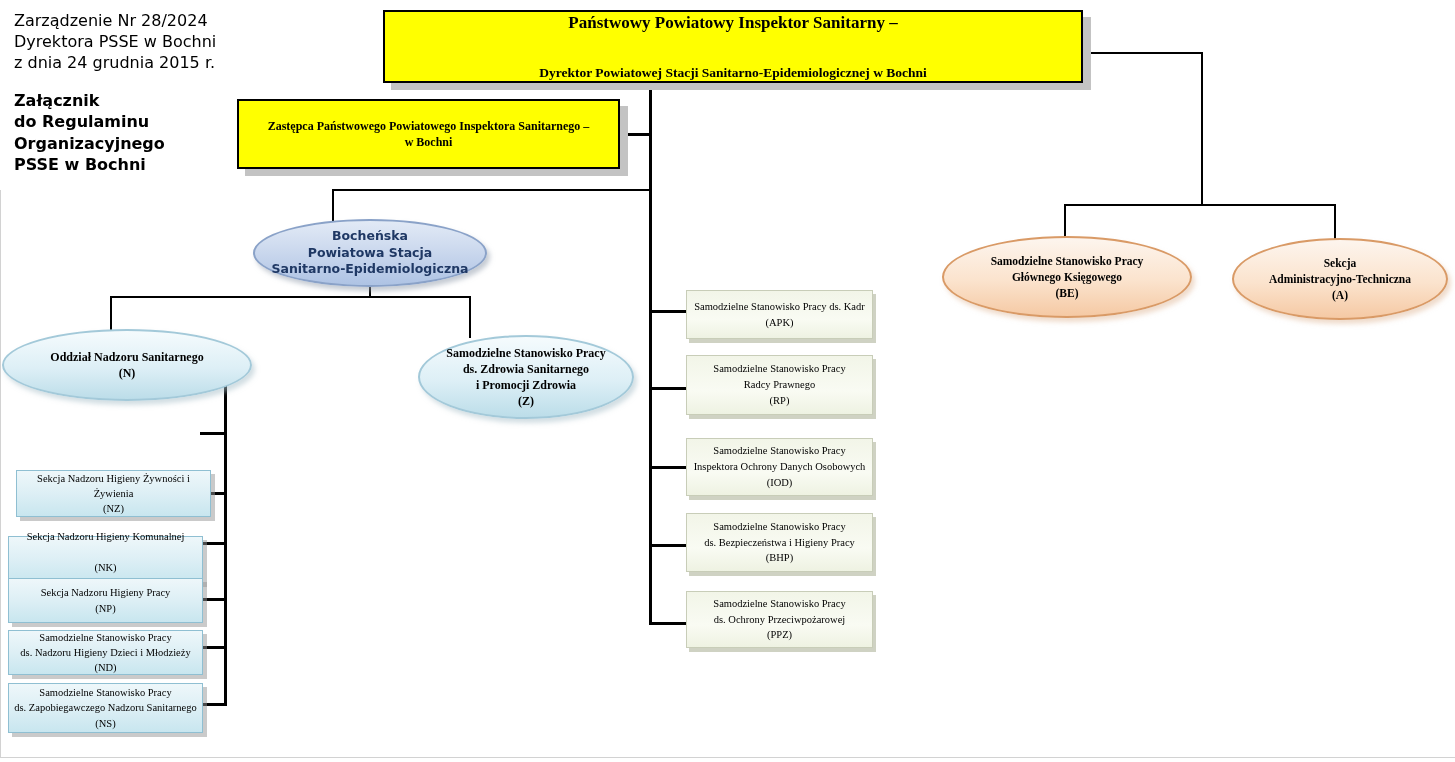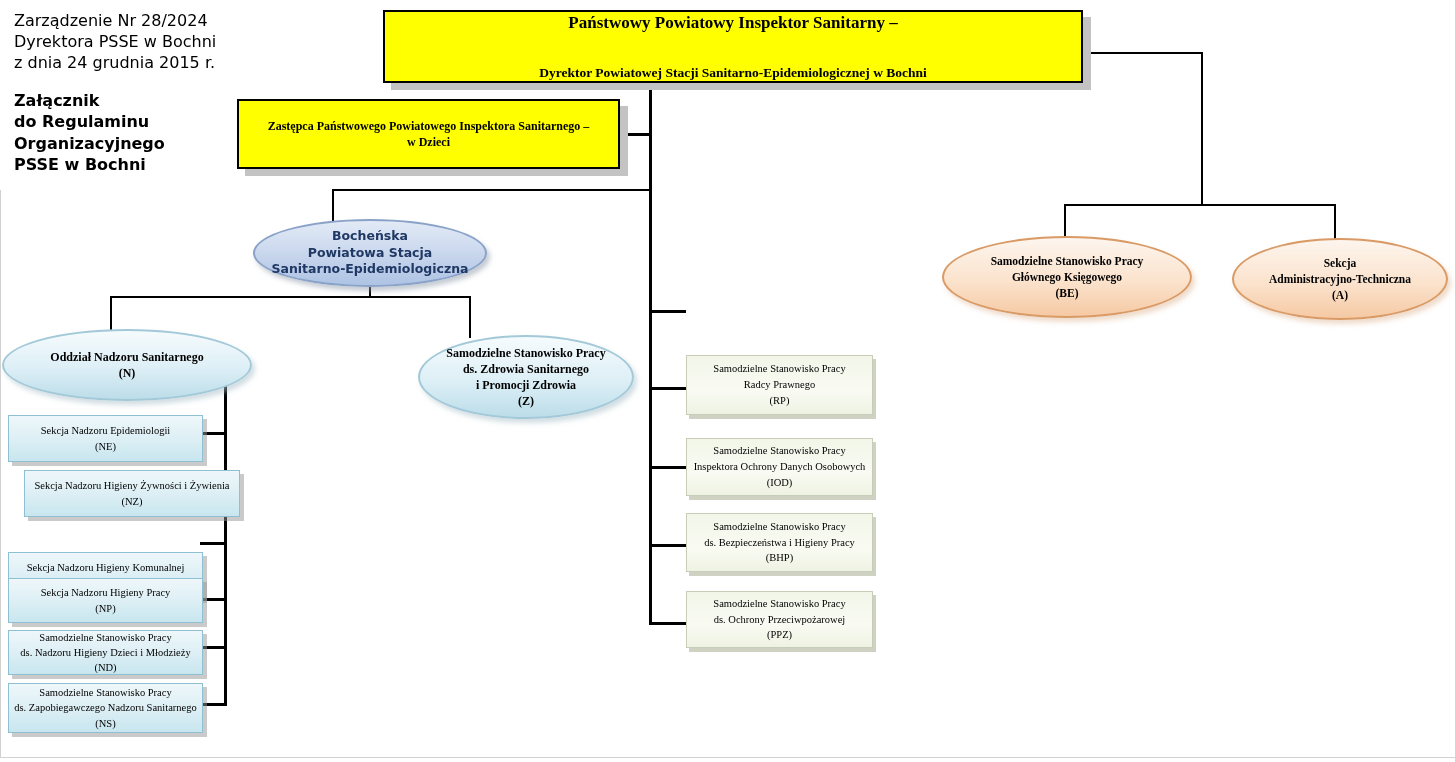--- a/index.html
+++ b/index.html
@@ -87,21 +87,21 @@
     </div>
   </div>
 
   <div class="node ybox" style="left:383px;top:10px;width:700px;height:73px;gap:29px;">
     <div class="big">Państwowy Powiatowy Inspektor Sanitarny –</div>
     <div class="small">Dyrektor Powiatowej Stacji Sanitarno-Epidemiologicznej w Bochni</div>
   </div>
 
   <div class="node ybox" style="left:237px;top:99px;width:383px;height:70px;">
     <div class="med">Zastępca Państwowego Powiatowego Inspektora Sanitarnego –</div>
-    <div class="med">w Dzieci</div>
+    <div class="med">w Bochni</div>
   </div>
 
   <div class="node ell ell-station" style="left:253px;top:219px;width:234px;height:68px;">
     <div>Bocheńska</div>
     <div>Powiatowa Stacja</div>
     <div>Sanitarno-Epidemiologiczna</div>
   </div>
 
   <div class="node ell ell-cyan" style="left:2px;top:329px;width:250px;height:72px;">
     <div>Oddział Nadzoru Sanitarnego</div>
@@ -120,51 +120,51 @@
     <div>Głównego Księgowego</div>
     <div>(BE)</div>
   </div>
 
   <div class="node ell ell-orange" style="left:1232px;top:238px;width:216px;height:82px;">
     <div>Sekcja</div>
     <div>Administracyjno-Techniczna</div>
     <div>(A)</div>
   </div>
 
-  <div class="node lbox" style="left:8px;top:415px;width:195px;height:47px;">
-    <div>Sekcja Nadzoru Epidemiologii</div>
-    <div>(NE)</div>
-    <div></div>
-  </div>
-  <div class="node lbox" style="left:24px;top:470px;width:216px;height:47px;">
+  <div class="node lbox" style="left:16px;top:470px;width:195px;height:47px;">
     <div>Sekcja Nadzoru Higieny Żywności i Żywienia</div>
     <div>(NZ)</div>
     <div></div>
   </div>
-  <div class="node lbox" style="left:8px;top:552px;width:195px;height:47px;">
+  <div class="node lbox" style="left:8px;top:536px;width:195px;height:47px;gap:15px;">
     <div>Sekcja Nadzoru Higieny Komunalnej</div>
     <div>(NK)</div>
     <div></div>
   </div>
   <div class="node lbox" style="left:8px;top:578px;width:195px;height:45px;">
     <div>Sekcja Nadzoru Higieny Pracy</div>
     <div>(NP)</div>
     <div></div>
   </div>
   <div class="node lbox" style="left:8px;top:630px;width:195px;height:45px;">
     <div>Samodzielne Stanowisko Pracy</div>
     <div>ds. Nadzoru Higieny Dzieci i Młodzieży</div>
     <div>(ND)</div>
   </div>
   <div class="node lbox" style="left:8px;top:683px;width:195px;height:50px;">
     <div>Samodzielne Stanowisko Pracy</div>
     <div>ds. Zapobiegawczego Nadzoru Sanitarnego</div>
     <div>(NS)</div>
   </div>
 
+  <div class="node mbox" style="left:686px;top:290px;width:187px;height:49px;">
+    <div>Samodzielne Stanowisko Pracy ds. Kadr</div>
+    <div>(APK)</div>
+    <div></div>
+  </div>
   <div class="node mbox" style="left:686px;top:355px;width:187px;height:60px;">
     <div>Samodzielne Stanowisko Pracy</div>
     <div>Radcy Prawnego</div>
     <div>(RP)</div>
   </div>
   <div class="node mbox" style="left:686px;top:438px;width:187px;height:58px;">
     <div>Samodzielne Stanowisko Pracy</div>
     <div>Inspektora Ochrony Danych Osobowych</div>
     <div>(IOD)</div>
   </div>

